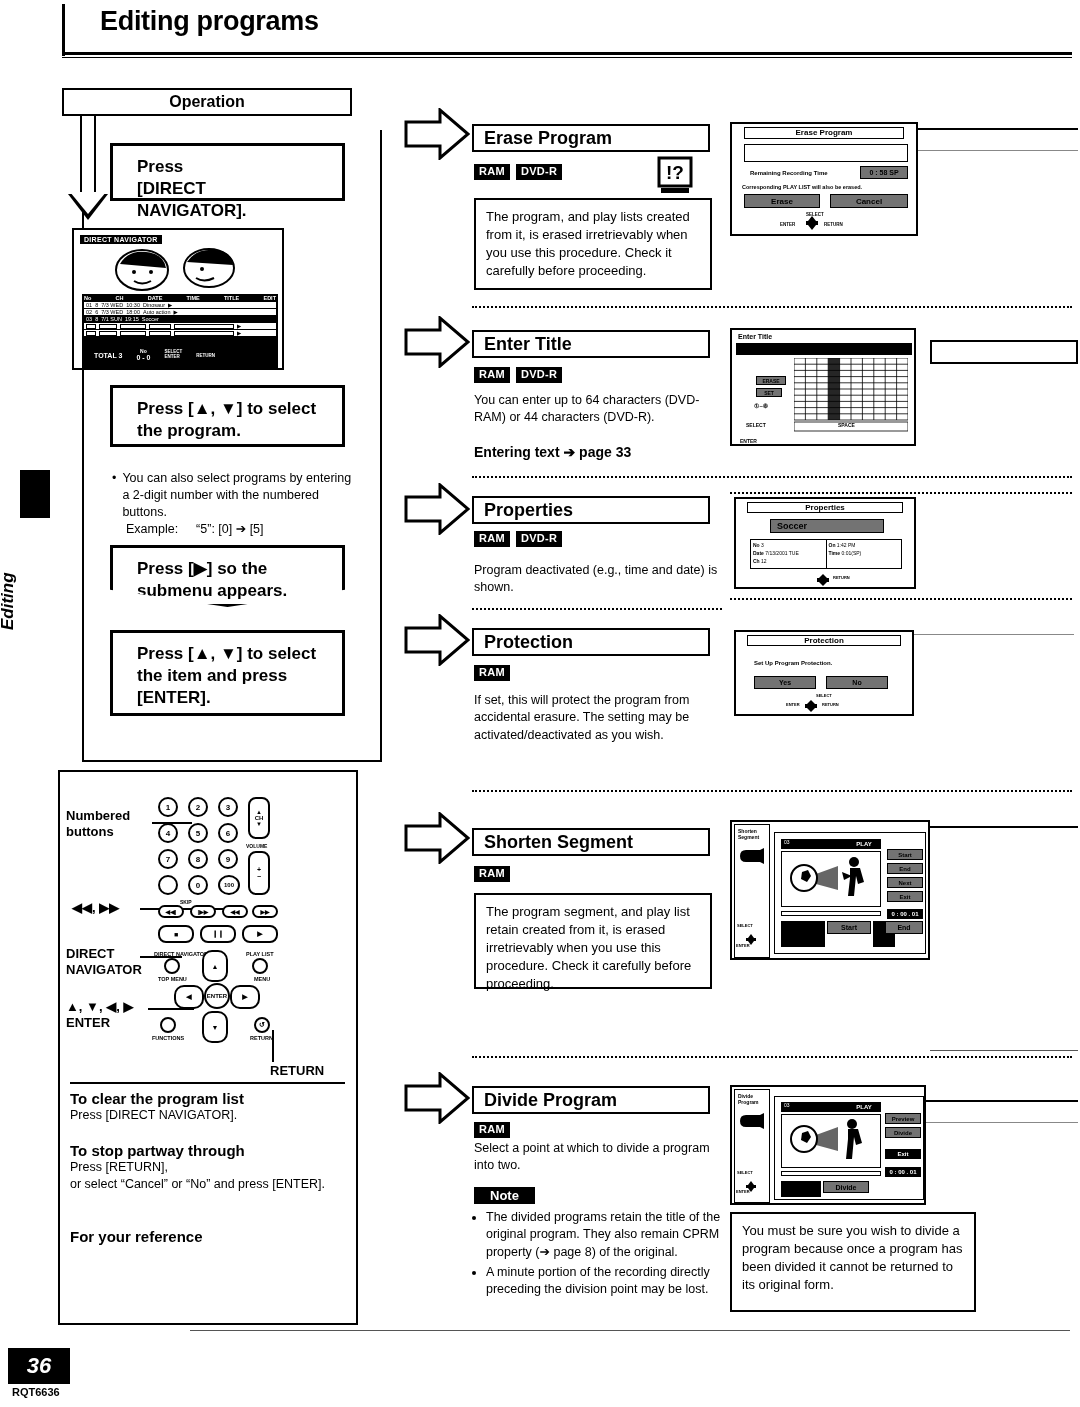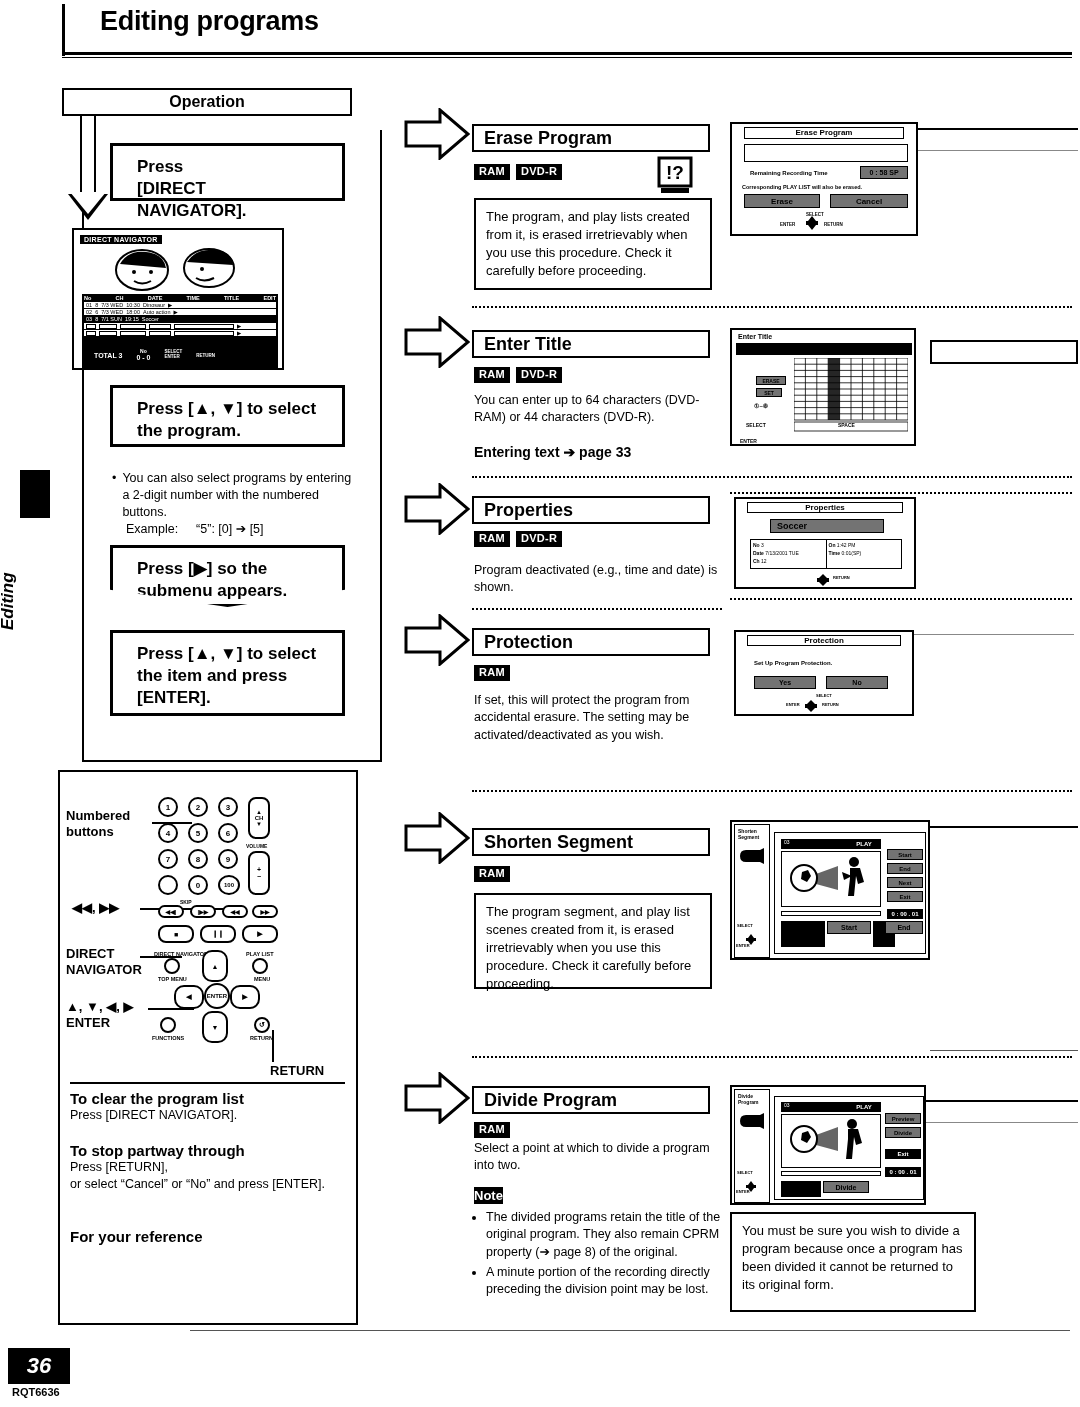--- a/index.html
+++ b/index.html
@@ -117,21 +117,21 @@
   .tv { position:absolute; border:2px solid #000; background:#fff; }
   .tv-title { position:absolute; left:50%; transform:translateX(-50%); border:1px solid #000;
               font-size:8px; font-weight:bold; text-align:center; background:#fff; }
   .tv-btn { position:absolute; border:1.5px solid #000; background:#737373;
             display:flex; align-items:center; justify-content:center; font-size:8px; font-weight:bold; }
   .tv-txt { position:absolute; font-size:6px; font-weight:bold; }
   .tv-field { position:absolute; border:1px solid #000; background:#fff; }
   .inv { background:#000; color:#fff; }
 
   
-  #note-badge { background:#000; color:#fff; font-size:13px; font-weight:bold; padding:1px 0; display:inline-block; }
+  #note-badge { background:#000; color:#fff; font-size:13px; font-weight:bold; padding:1px 16px; display:inline-block; }
 
   
   #footer-page { left:8px; top:1348px; width:62px; height:36px; background:#000; color:#fff;
                  display:flex; align-items:center; justify-content:center;
                  font-size:22px; font-style:italic; font-weight:bold; }
   #footer-code { left:12px; top:1386px; font-size:11px; font-weight:bold; }
   #footer-rule { left:190px; top:1330px; width:880px; height:1px; background:#555; }
 
   ul.tight { margin:3px 0 0 0; padding-left:14px; }
   ul.tight li { margin-bottom:3px; }
@@ -520,21 +520,21 @@
   <div class="tv-txt" style="left:86px;top:70px;font-size:4px">RETURN</div>
 </div>
 <div class="pg" style="left:914px;top:634px;width:160px;height:1px;background:#888"></div>
 
 <div class="dotline" style="left:472px;top:790px;width:600px"></div>
 
 <div class="sec-title" style="left:472px;top:828px;width:238px">Shorten Segment</div>
 <div class="badges" style="left:474px;top:866px">
   <span class="badge">RAM</span>
 </div>
-<div class="boxed-body" style="left:474px;top:893px;width:238px;height:96px">The program segment, and play list scenes created from it, is erased irretrievably when you use this procedure. Check it carefully before proceeding.</div>
+<div class="boxed-body" style="left:474px;top:893px;width:238px;height:96px">The program segment, and play list retain created from it, is erased irretrievably when you use this procedure. Check it carefully before proceeding.</div>
 
 <div class="tv" style="left:730px;top:820px;width:200px;height:140px">
   <div style="position:absolute;left:2px;top:2px;width:36px;height:134px;border:1.5px solid #000">
     <div class="tv-txt" style="left:3px;top:3px;font-size:5px;white-space:pre-line">Shorten
 Segment</div>
     <div style="position:absolute;left:3px;top:22px">
       <svg width="28" height="18" viewBox="0 0 28 18">
           <path d="M2 9 Q2 3 8 3 L22 3 L26 1 L26 17 L22 15 L8 15 Q2 15 2 9Z" fill="#000"></path>
         </svg>
     </div>

